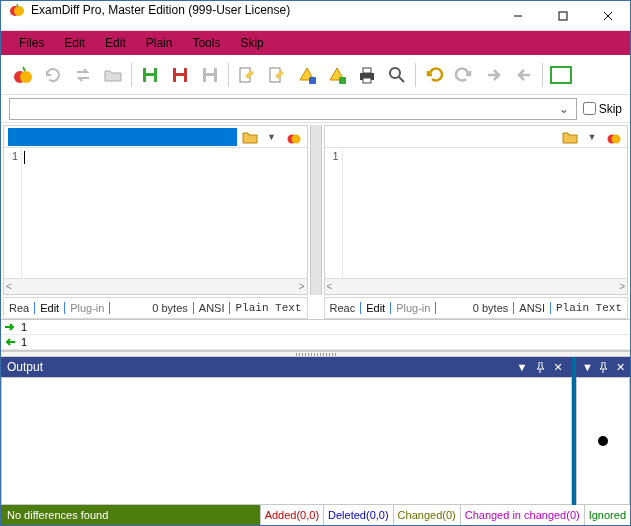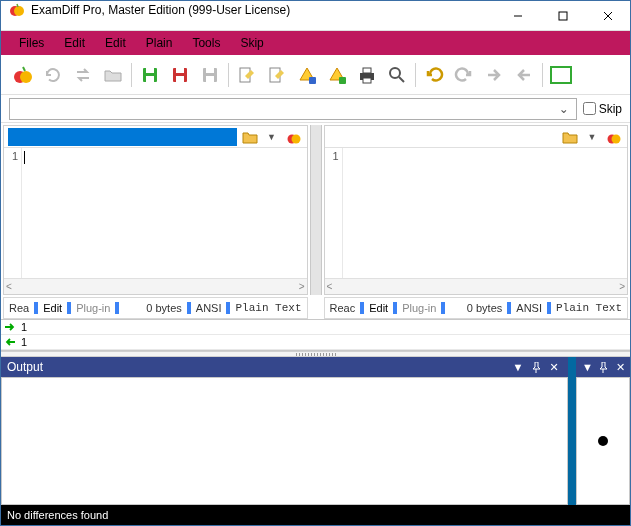--- a/index.html
+++ b/index.html
@@ -39,49 +39,49 @@
   .editor-body { flex: 1; display: flex; background: #fff; overflow: hidden; }
   .gutter { width: 18px; background: #fff; border-right: 1px solid #e8e8e8; font-size: 11px; color: #555; text-align: right; padding: 2px 3px 0 0; }
   .editor-text { flex: 1; padding: 2px 2px; font-size: 12px; font-family: Consolas, monospace; }
   .editor-text .cursor { display: inline-block; width: 1px; height: 13px; background: #000; vertical-align: middle; }
   .hscroll { height: 16px; background: #f4f4f4; border-top: 1px solid #e0e0e0; display: flex; align-items: center; justify-content: space-between; padding: 0 2px; color: #888; font-size: 10px; }
   .splitter { width: 12px; background: #e4e4e4; border-left: 1px solid #c8c8c8; border-right: 1px solid #c8c8c8; margin: 2px 0; }
   
   
   .pane-status-row { display: flex; height: 22px; }
   .pane-status { flex: 1; display: flex; align-items: center; border: 1px solid #d8d8d8; margin: 0 2px; font-size: 11px; color: #333; }
-  .ps-cell { padding: 0 5px; border-right: 4px solid #3b82f6; }
+  .ps-cell { padding: 0 5px; border-right: 1px solid #3b82f6; }
   .ps-cell:last-child { border-right: none; font-family: Liberation Mono, monospace; }
   .ps-spacer { flex: 1; }
   .status-splitter { width: 12px; }
   
   
   .nav-rows { height: 32px; border-top: 1px solid #c8c8c8; border-bottom: 1px solid #c8c8c8; background: #fff; }
   .nav-row { height: 15px; display: flex; align-items: center; font-size: 11px; border-bottom: 1px solid #e8e8e8; }
   .nav-arrow { width: 18px; display: flex; align-items: center; justify-content: center; }
   .nav-text { padding-left: 2px; }
   
   
   .grip { height: 6px; background: #f4f4f4; border-top: 1px solid #d0d0d0; border-bottom: 1px solid #d0d0d0; display: flex; align-items: center; justify-content: center; }
   .grip-dots { width: 40px; height: 3px; background: repeating-linear-gradient(to right, #999 0 1px, transparent 1px 3px); }
   
   
   .output-panel { display: flex; flex: 1; min-height: 0; }
-  .output-main { flex: 1; display: flex; flex-direction: column; border-right: 8px solid #0369a1; }
+  .output-main { flex: 1; display: flex; flex-direction: column; border-right: 4px solid #0369a1; }
   .panel-titlebar { height: 20px; background: #35478c; color: #fff; display: flex; align-items: center; padding: 0 6px; font-size: 12px; }
   .panel-titlebar .ptitle { flex: 1; }
   .panel-ctrl { width: 16px; height: 16px; display: inline-flex; align-items: center; justify-content: center; color: #fff; margin-left: 2px; font-size: 11px; }
   .output-body { flex: 1; background: #fff; border: 1px solid #c8c8c8; }
   .side-thumb { width: 54px; display: flex; flex-direction: column; }
   .side-titlebar { height: 20px; background: #35478c; display: flex; align-items: center; justify-content: flex-end; padding: 0 2px; }
   .thumb-body { flex: 1; background: #fff; border: 1px solid #c8c8c8; position: relative; }
   .thumb-dot { position: absolute; top: 50%; left: 50%; width: 10px; height: 10px; background: #000; border-radius: 50%; transform: translate(-50%, -50%); }
   
   
-  .bottom-status { height: 20px; background: #000000; color: #fff; display: flex; align-items: center; font-size: 11px; }
+  .bottom-status { height: 20px; background: #4d7c0f; color: #fff; display: flex; align-items: center; font-size: 11px; }
   .bs-text { flex: 1; padding: 0 6px; }
   .legend { display: flex; height: 100%; }
   .legend-cell { display: flex; align-items: center; padding: 0 4px; background: #fff; color: #000; border-left: 1px solid #c8c8c8; font-size: 11px; }
   .legend-cell.added { color: #c00000; }
   .legend-cell.deleted { color: #0000c0; }
   .legend-cell.changed { color: #707000; }
   .legend-cell.cic { color: #c000c0; }
   .legend-cell.ignored { color: #008000; }
 </style>
 </head>
@@ -377,13 +377,20 @@
       <span class="panel-ctrl">✕</span>
     </div>
     <div class="thumb-body">
       <div class="thumb-dot"></div>
     </div>
   </div>
 </div>
 
 <div class="bottom-status">
   <span class="bs-text">No differences found</span>
+  <div class="legend">
+    <span class="legend-cell added">Added(0,0)</span>
+    <span class="legend-cell deleted">Deleted(0,0)</span>
+    <span class="legend-cell changed">Changed(0)</span>
+    <span class="legend-cell cic">Changed in changed(0)</span>
+    <span class="legend-cell ignored">Ignored</span>
+  </div>
 </div>
 
 </body></html>

